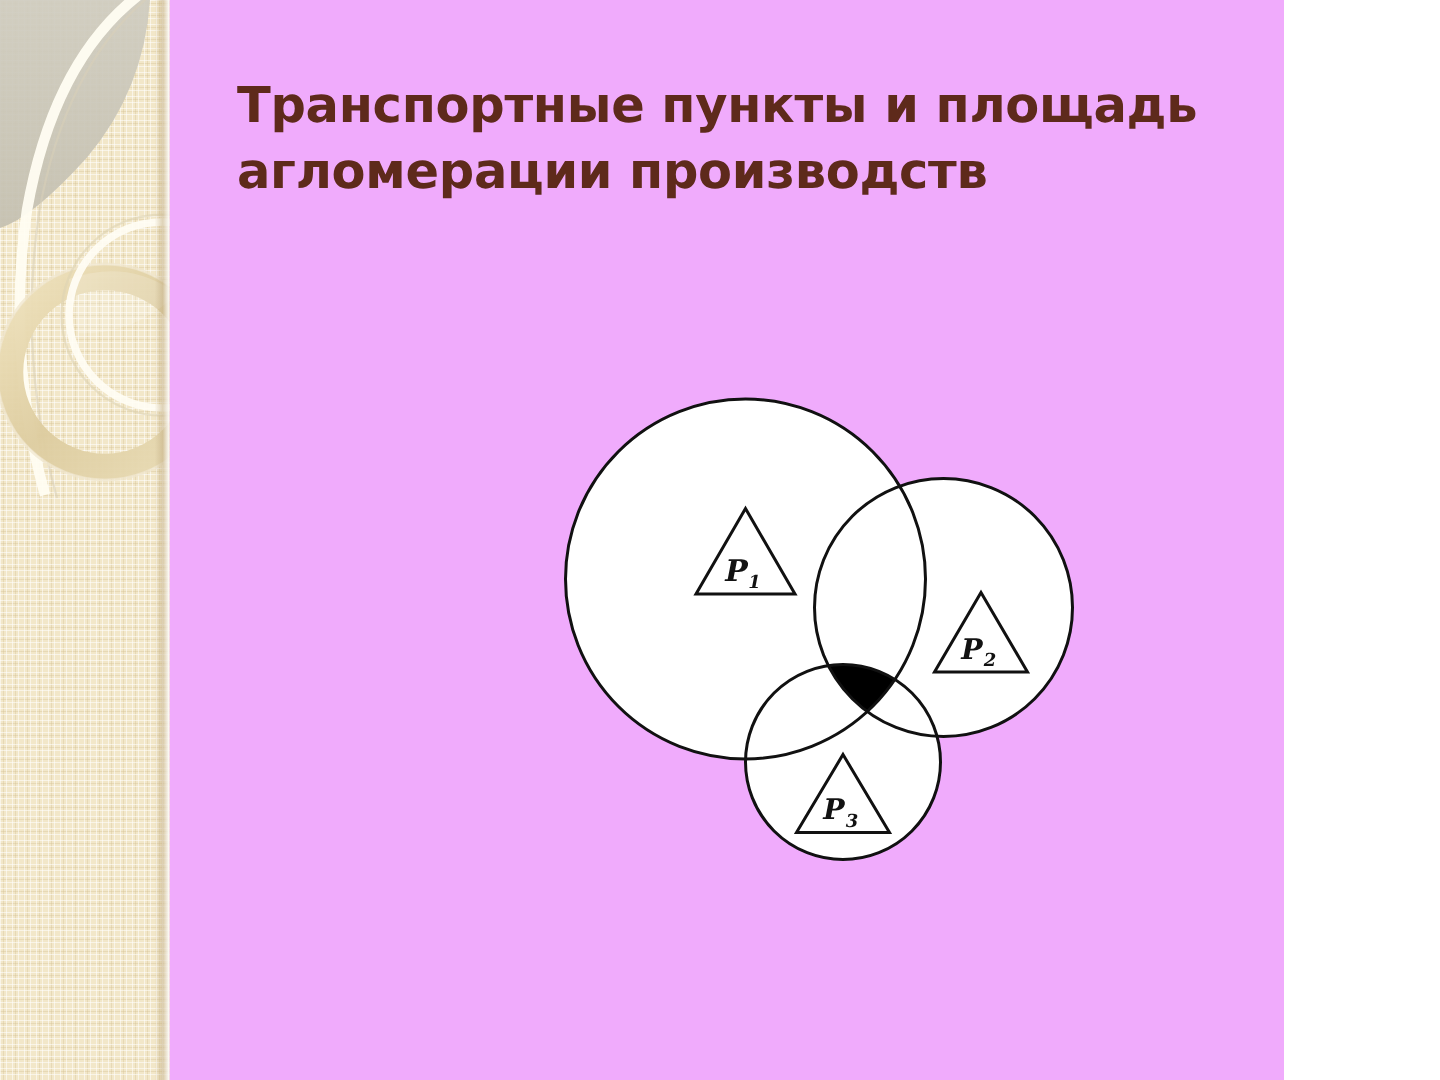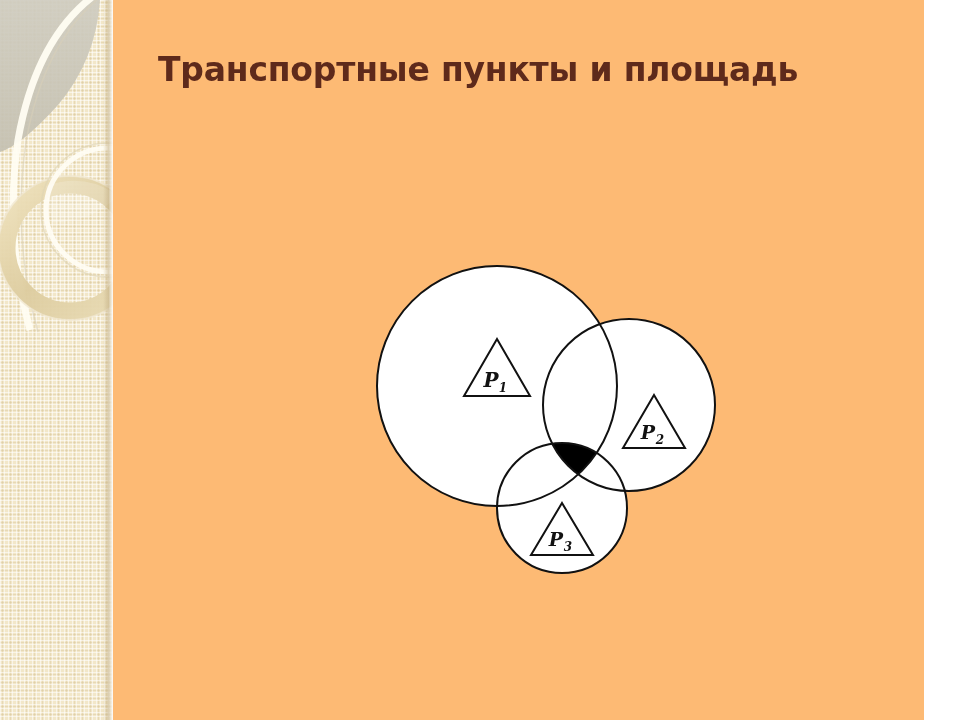--- a/index.html
+++ b/index.html
@@ -6,23 +6,23 @@
   html, body {
     margin: 0;
     padding: 0;
     background: #ffffff;
   }
   body {
     font-family: "Liberation Sans", sans-serif;
   }
   #slide {
     position: relative;
-    width: 924px;
+    width: 856px;
     height: 720px;
-    background: #fdba74;
+    background: #f0abfc;
     overflow: hidden;
   }
 
   
   #sidebar {
     position: absolute;
     left: 0;
     top: 0;
     width: 113px;
     height: 720px;
@@ -131,20 +131,21 @@
 
         <path d="M 46 186 Q 86 172 118 196 Q 88 224 52 222 Z" fill="#ffffff" opacity="0.18"></path>
       </g>
     </svg>
 
     <div class="side-edge"></div>
   </div>
 
   <div id="title">
     <div>Транспортные пункты и площадь</div>
+    <div>агломерации производств</div>
   </div>
 
   <div id="diagram">
     <svg width="390" height="350" viewBox="0 0 390 350">
       <defs>
 
         <clipPath id="clipC1">
           <circle cx="147" cy="141" r="120"></circle>
         </clipPath>
         <clipPath id="clipC2">

